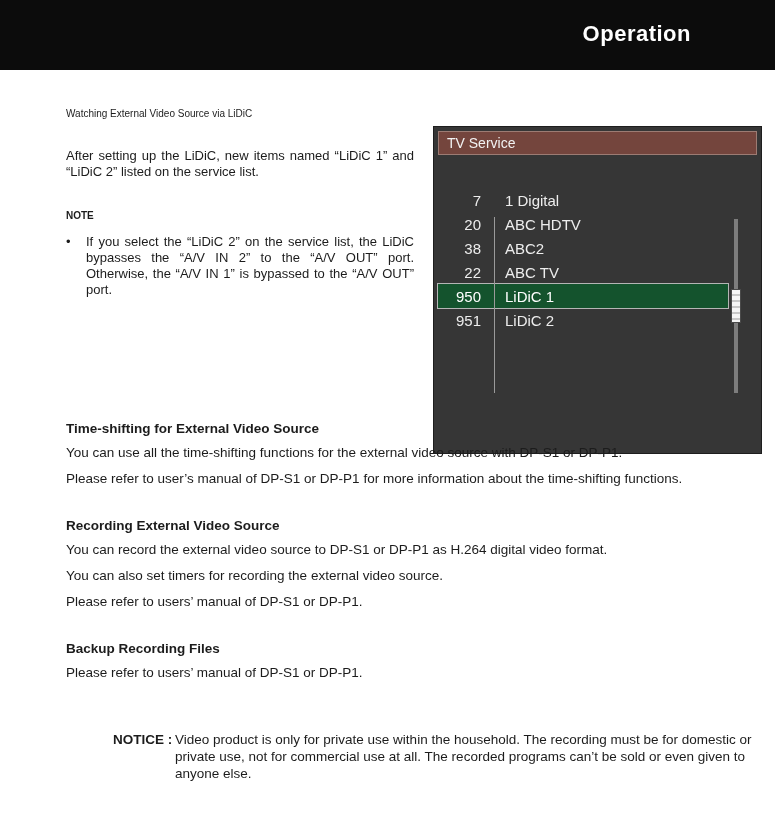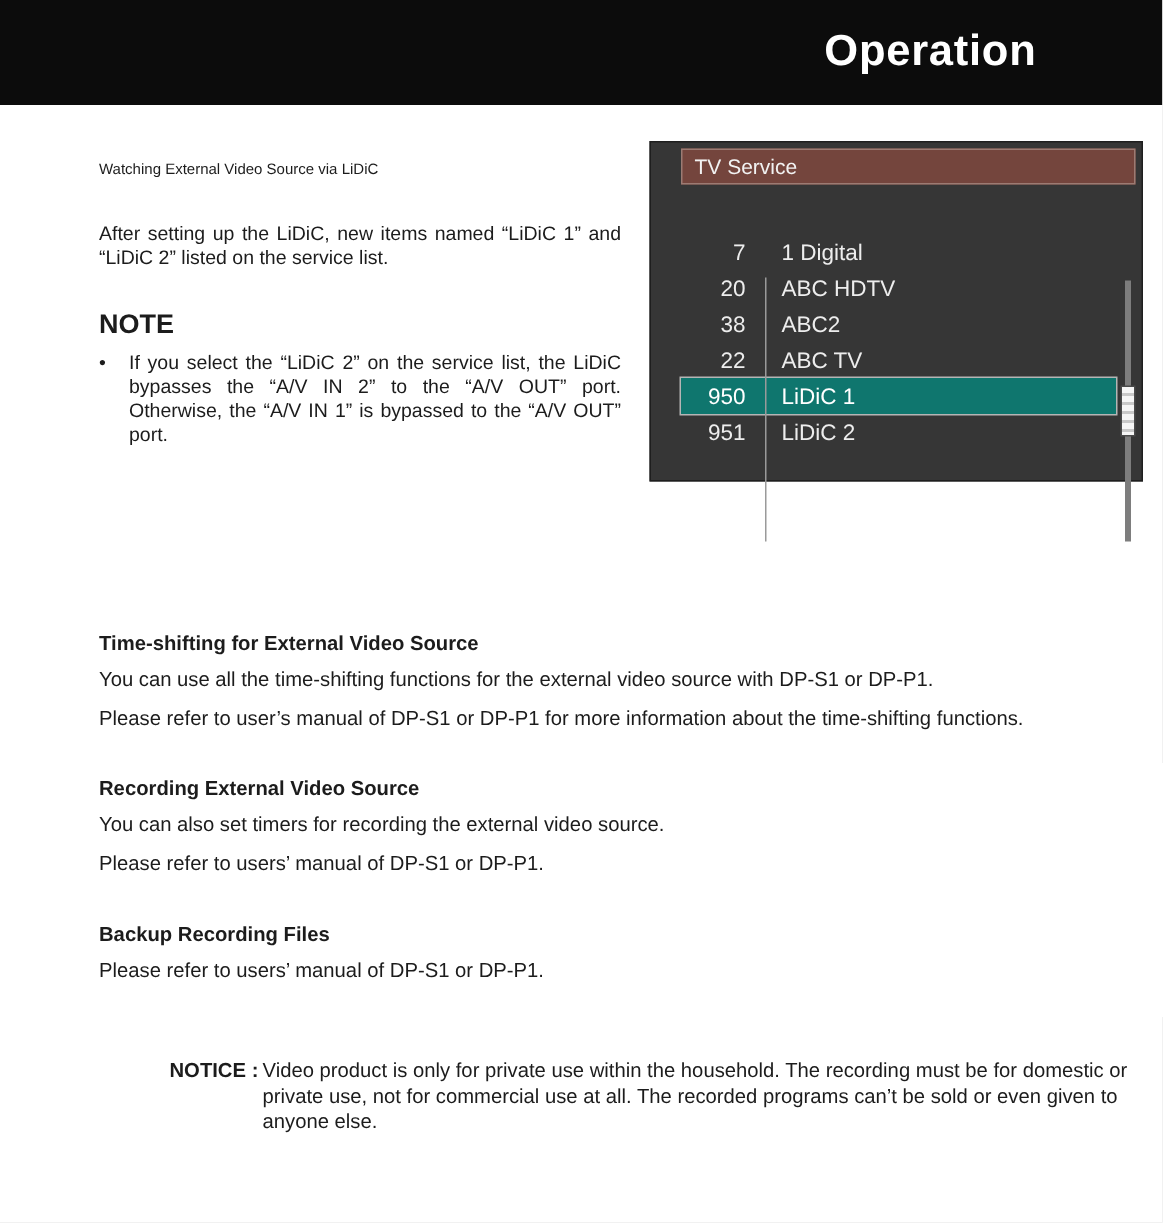--- a/index.html
+++ b/index.html
@@ -20,21 +20,21 @@
     position: absolute;
     left: 0; top: 0;
     width: 775px; height: 70px;
     background: #0c0c0c;
   }
   .topbar h1 {
     margin: 0;
     padding-right: 84px;
     text-align: right;
     line-height: 68px;
-    font-size: 29px;
+    font-size: 22px;
     font-weight: 700;
     color: #ffffff;
     letter-spacing: 0.5px;
   }
 
   
   .two-col {
     position: absolute;
     left: 0; top: 70px;
     width: 775px; height: 350px;
@@ -50,35 +50,34 @@
     margin: 0 0 26px 0;
     font-size: 10px;
     font-weight: 400;
   }
   .left-col p {
     margin: 0 0 10px 0;
     text-align: justify;
   }
   .left-col h3 {
     margin: 28px 0 10px 0;
-    font-size: 18px;
+    font-size: 10px;
     font-weight: 700;
   }
   .bullet-row { display: flex; }
   .bullet-row .bullet { flex: none; width: 20px; }
   .bullet-row p { margin: 0; flex: 1; text-align: justify; }
 
   
   .tv-box {
     position: absolute;
-    left: 433px; top: 24px;
-    width: 329px; height: 227px;
+    left: 433px; top: 56px;
+    width: 329px; height: 328px;
     background: #363636;
     border: 1px solid #1e1e1e;
-    padding-left: 16px;
   }
   .tv-title {
     margin: 4px;
     height: 24px;
     background: #74453d;
     border: 1px solid #9c7b73;
     color: #f2f2f2;
     font-size: 14px;
     line-height: 22px;
     padding-left: 8px;
@@ -88,21 +87,21 @@
   .channel-row {
     display: flex;
     align-items: center;
     height: 24px;
     width: 290px;
     margin-left: 4px;
     color: #ededed;
     font-size: 15px;
   }
   .channel-row.selected {
-    background: #0f766e;
+    background: #14532d;
     outline: 1px solid #b5b5b5;
     color: #ffffff;
   }
   .ch-num {
     width: 52px;
     padding-right: 9px;
     text-align: right;
     flex: none;
   }
   .ch-name { margin-left: 15px; white-space: nowrap; }
@@ -217,20 +216,21 @@
 
   </div>
 
   <div class="sections">
 
     <h2>Time-shifting for External Video Source</h2>
     <p>You can use all the time-shifting functions for the external video source with DP-S1 or DP-P1.</p>
     <p>Please refer to user’s manual of DP-S1 or DP-P1 for more information about the time-shifting functions.</p>
 
     <h2 class="spaced">Recording External Video Source</h2>
+    <p>You can record the external video source to DP-S1 or DP-P1 as H.264 digital video format.</p>
     <p>You can also set timers for recording the external video source.</p>
     <p>Please refer to users’ manual of DP-S1 or DP-P1.</p>
 
     <h2 class="spaced">Backup Recording Files</h2>
     <p>Please refer to users’ manual of DP-S1 or DP-P1.</p>
 
     <div class="notice">
       <span class="notice-label">NOTICE :</span>
       <p>Video product is only for private use within the household. The recording must be for domestic or private use, not for commercial use at all. The recorded programs can’t be sold or even given to anyone else.</p>
     </div>

